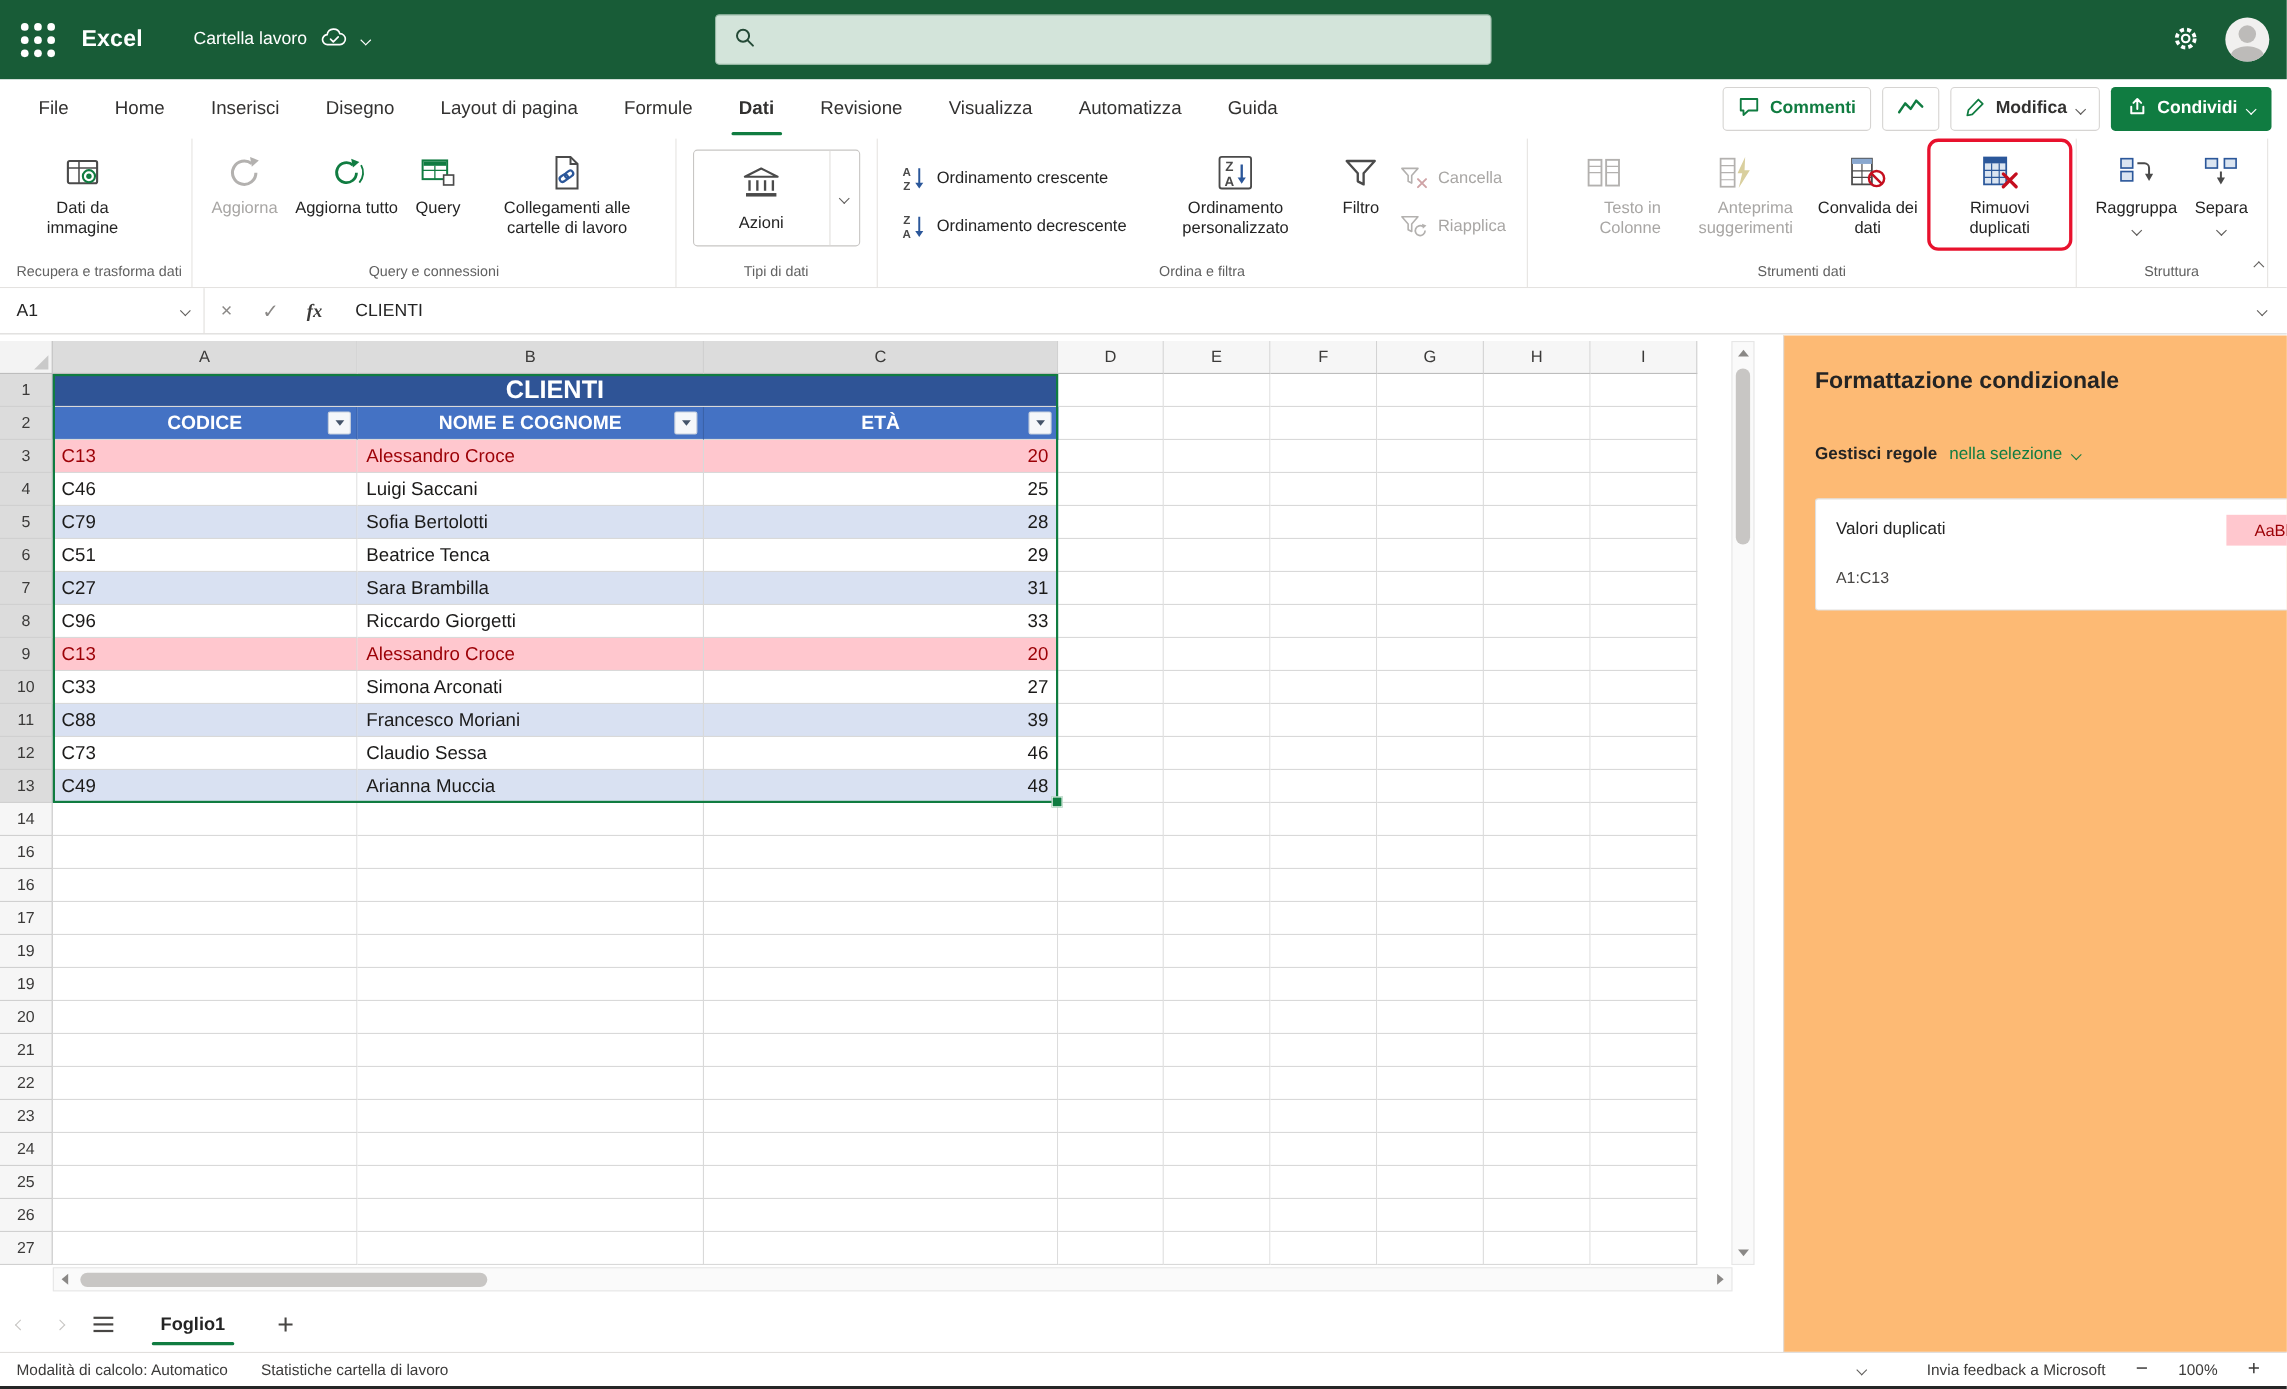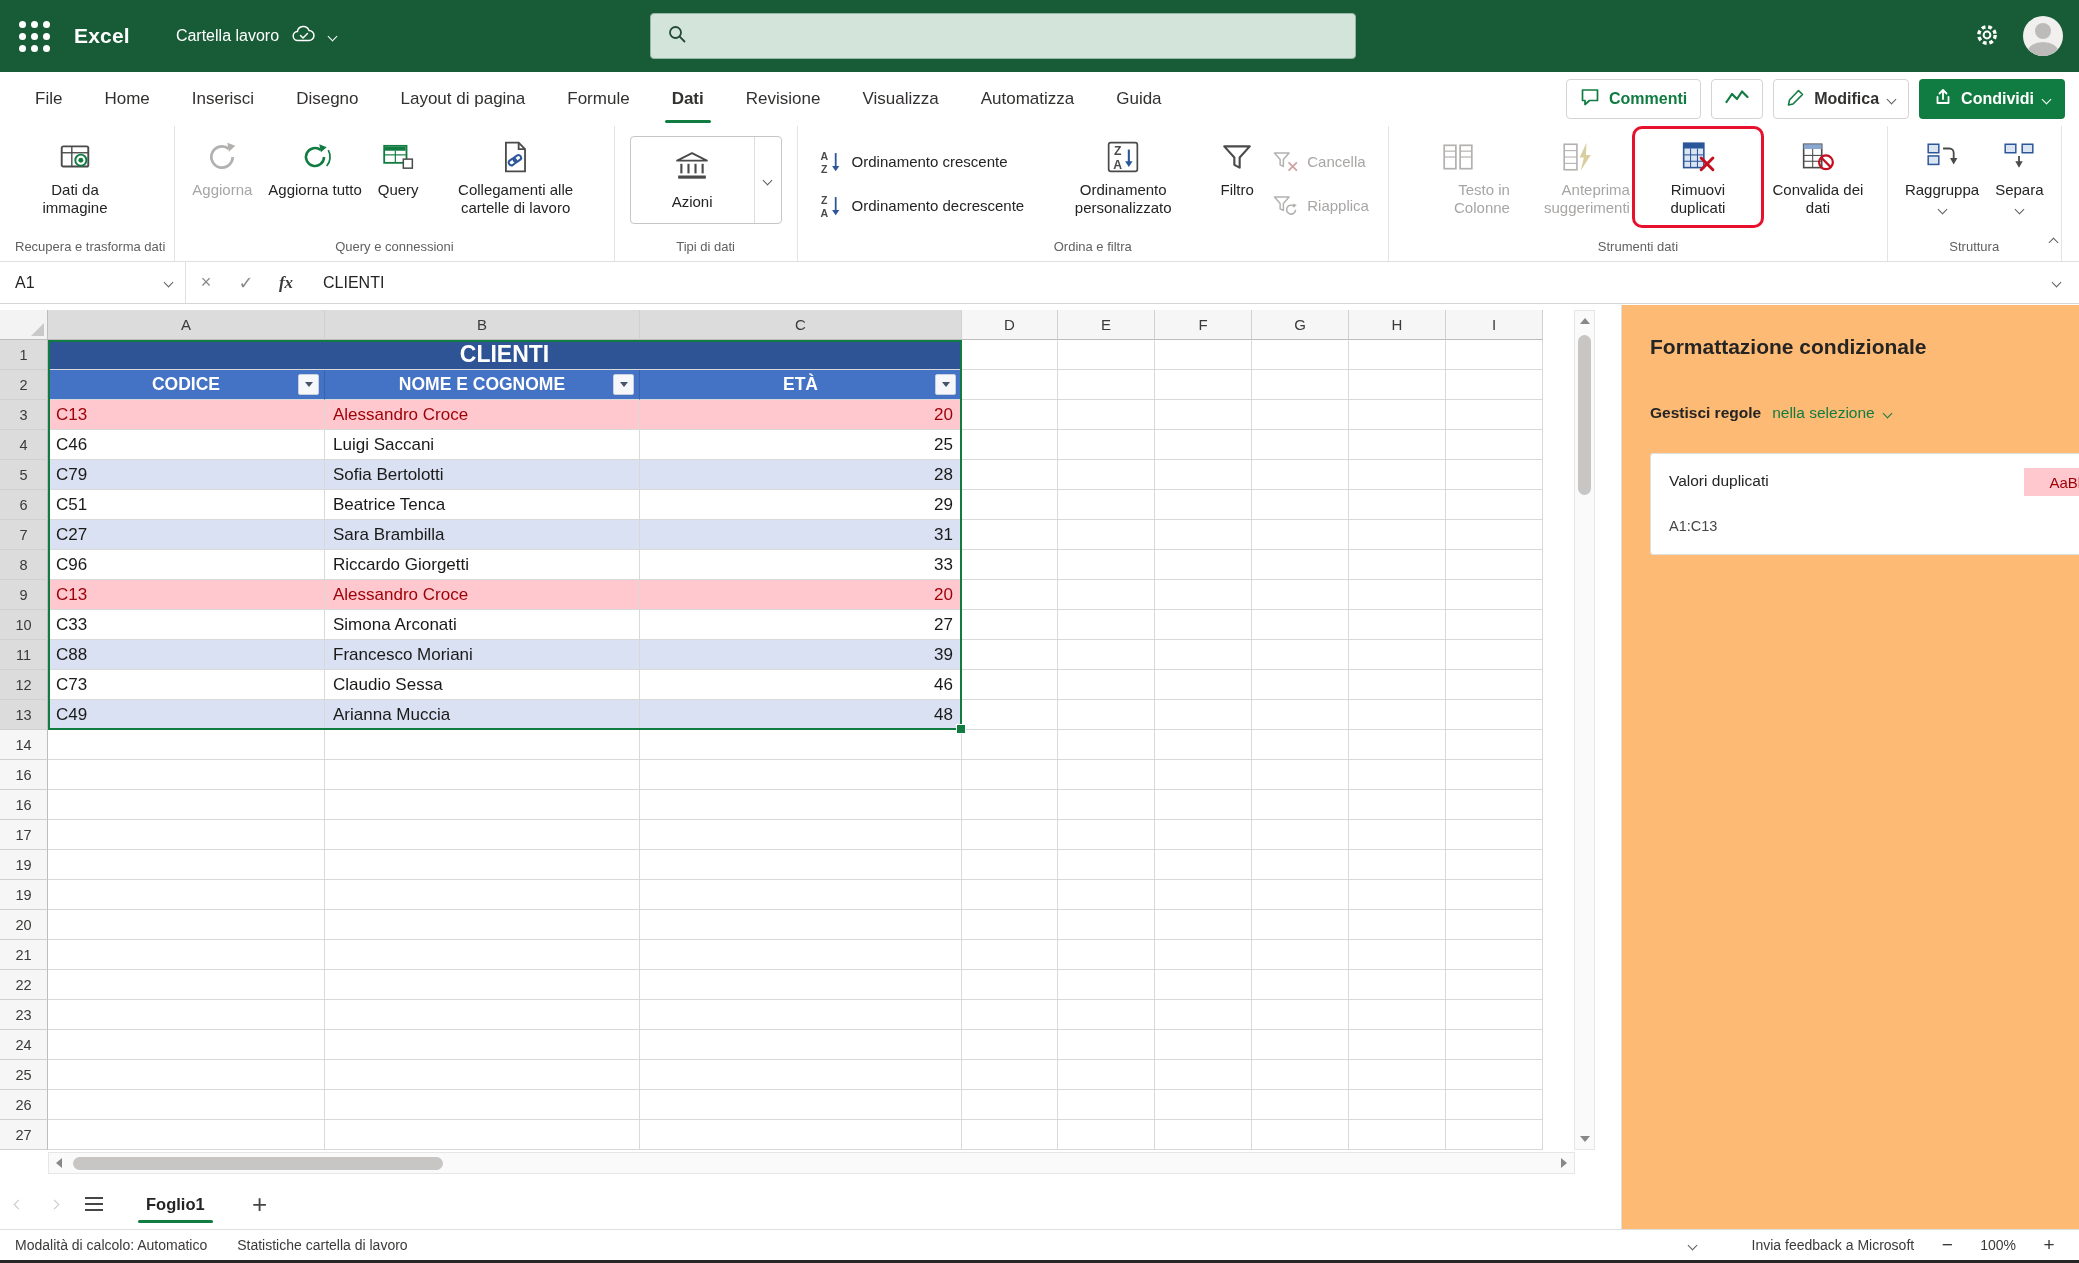--- a/index.html
+++ b/index.html
@@ -417,47 +417,47 @@
                 <svg viewBox="0 0 32 32">
                   <rect x="3" y="4" width="12" height="24" fill="none" stroke="#b3b1af" stroke-width="1.5"></rect>
                   <line x1="3" y1="10" x2="15" y2="10" stroke="#b3b1af" stroke-width="1"></line>
                   <line x1="3" y1="16" x2="15" y2="16" stroke="#b3b1af" stroke-width="1"></line>
                   <line x1="3" y1="22" x2="15" y2="22" stroke="#b3b1af" stroke-width="1"></line>
                   <polygon points="24,2.5 17.5,16.5 21.5,16.5 18.5,29 28,14 23.5,14" fill="#d9cf9e"></polygon>
                 </svg>
               </span>
               <span class="rlabel">Anteprima suggerimenti</span>
             </button>
+            <button class="rbtn">
+              <span class="ric">
+                <svg viewBox="0 0 32 32">
+                  <rect x="2.5" y="4" width="17" height="22" fill="#fff" stroke="#4a4a4a" stroke-width="1.5"></rect>
+                  <rect x="2.5" y="4" width="17" height="4.5" fill="#8aa8cf"></rect>
+                  <line x1="11" y1="8.5" x2="11" y2="26" stroke="#4a4a4a" stroke-width="1"></line>
+                  <line x1="2.5" y1="14.5" x2="19.5" y2="14.5" stroke="#4a4a4a" stroke-width="1"></line>
+                  <line x1="2.5" y1="20" x2="19.5" y2="20" stroke="#4a4a4a" stroke-width="1"></line>
+                  <circle cx="23.5" cy="21" r="6.5" fill="none" stroke="#c50f1f" stroke-width="2.1"></circle>
+                  <line x1="19" y1="16.5" x2="28" y2="25.5" stroke="#c50f1f" stroke-width="2.1"></line>
+                </svg>
+              </span>
+              <span class="rlabel">Convalida dei dati</span>
+            </button>
             <button class="rbtn highlighted">
               <span class="ric">
                 <svg viewBox="0 0 32 32">
                   <rect x="2.5" y="3" width="19" height="23" fill="#dbe5f1" stroke="#2b579a" stroke-width="1.5"></rect>
                   <rect x="2.5" y="3" width="19" height="5" fill="#2b579a"></rect>
                   <line x1="9" y1="8" x2="9" y2="26" stroke="#2b579a" stroke-width="1"></line>
                   <line x1="15.5" y1="8" x2="15.5" y2="26" stroke="#2b579a" stroke-width="1"></line>
                   <line x1="2.5" y1="14" x2="21.5" y2="14" stroke="#2b579a" stroke-width="1"></line>
                   <line x1="2.5" y1="20" x2="21.5" y2="20" stroke="#2b579a" stroke-width="1"></line>
                   <path d="M19 17l11 11M30 17L19 28" stroke="#c50f1f" stroke-width="2.8" stroke-linecap="round"></path>
                 </svg>
               </span>
               <span class="rlabel">Rimuovi duplicati</span>
-            </button>
-            <button class="rbtn">
-              <span class="ric">
-                <svg viewBox="0 0 32 32">
-                  <rect x="2.5" y="4" width="17" height="22" fill="#fff" stroke="#4a4a4a" stroke-width="1.5"></rect>
-                  <rect x="2.5" y="4" width="17" height="4.5" fill="#8aa8cf"></rect>
-                  <line x1="11" y1="8.5" x2="11" y2="26" stroke="#4a4a4a" stroke-width="1"></line>
-                  <line x1="2.5" y1="14.5" x2="19.5" y2="14.5" stroke="#4a4a4a" stroke-width="1"></line>
-                  <line x1="2.5" y1="20" x2="19.5" y2="20" stroke="#4a4a4a" stroke-width="1"></line>
-                  <circle cx="23.5" cy="21" r="6.5" fill="none" stroke="#c50f1f" stroke-width="2.1"></circle>
-                  <line x1="19" y1="16.5" x2="28" y2="25.5" stroke="#c50f1f" stroke-width="2.1"></line>
-                </svg>
-              </span>
-              <span class="rlabel">Convalida dei dati</span>
             </button>
           </div>
           <div class="rgroup-label">Strumenti dati</div>
         </div>
         <div class="rgroup">
           <div class="rgroup-buttons">
             <button class="rbtn">
               <span class="ric">
                 <svg viewBox="0 0 32 32">
                   <rect x="3" y="4" width="10" height="8" fill="#dbe5f1" stroke="#2b579a" stroke-width="1.4"></rect>

